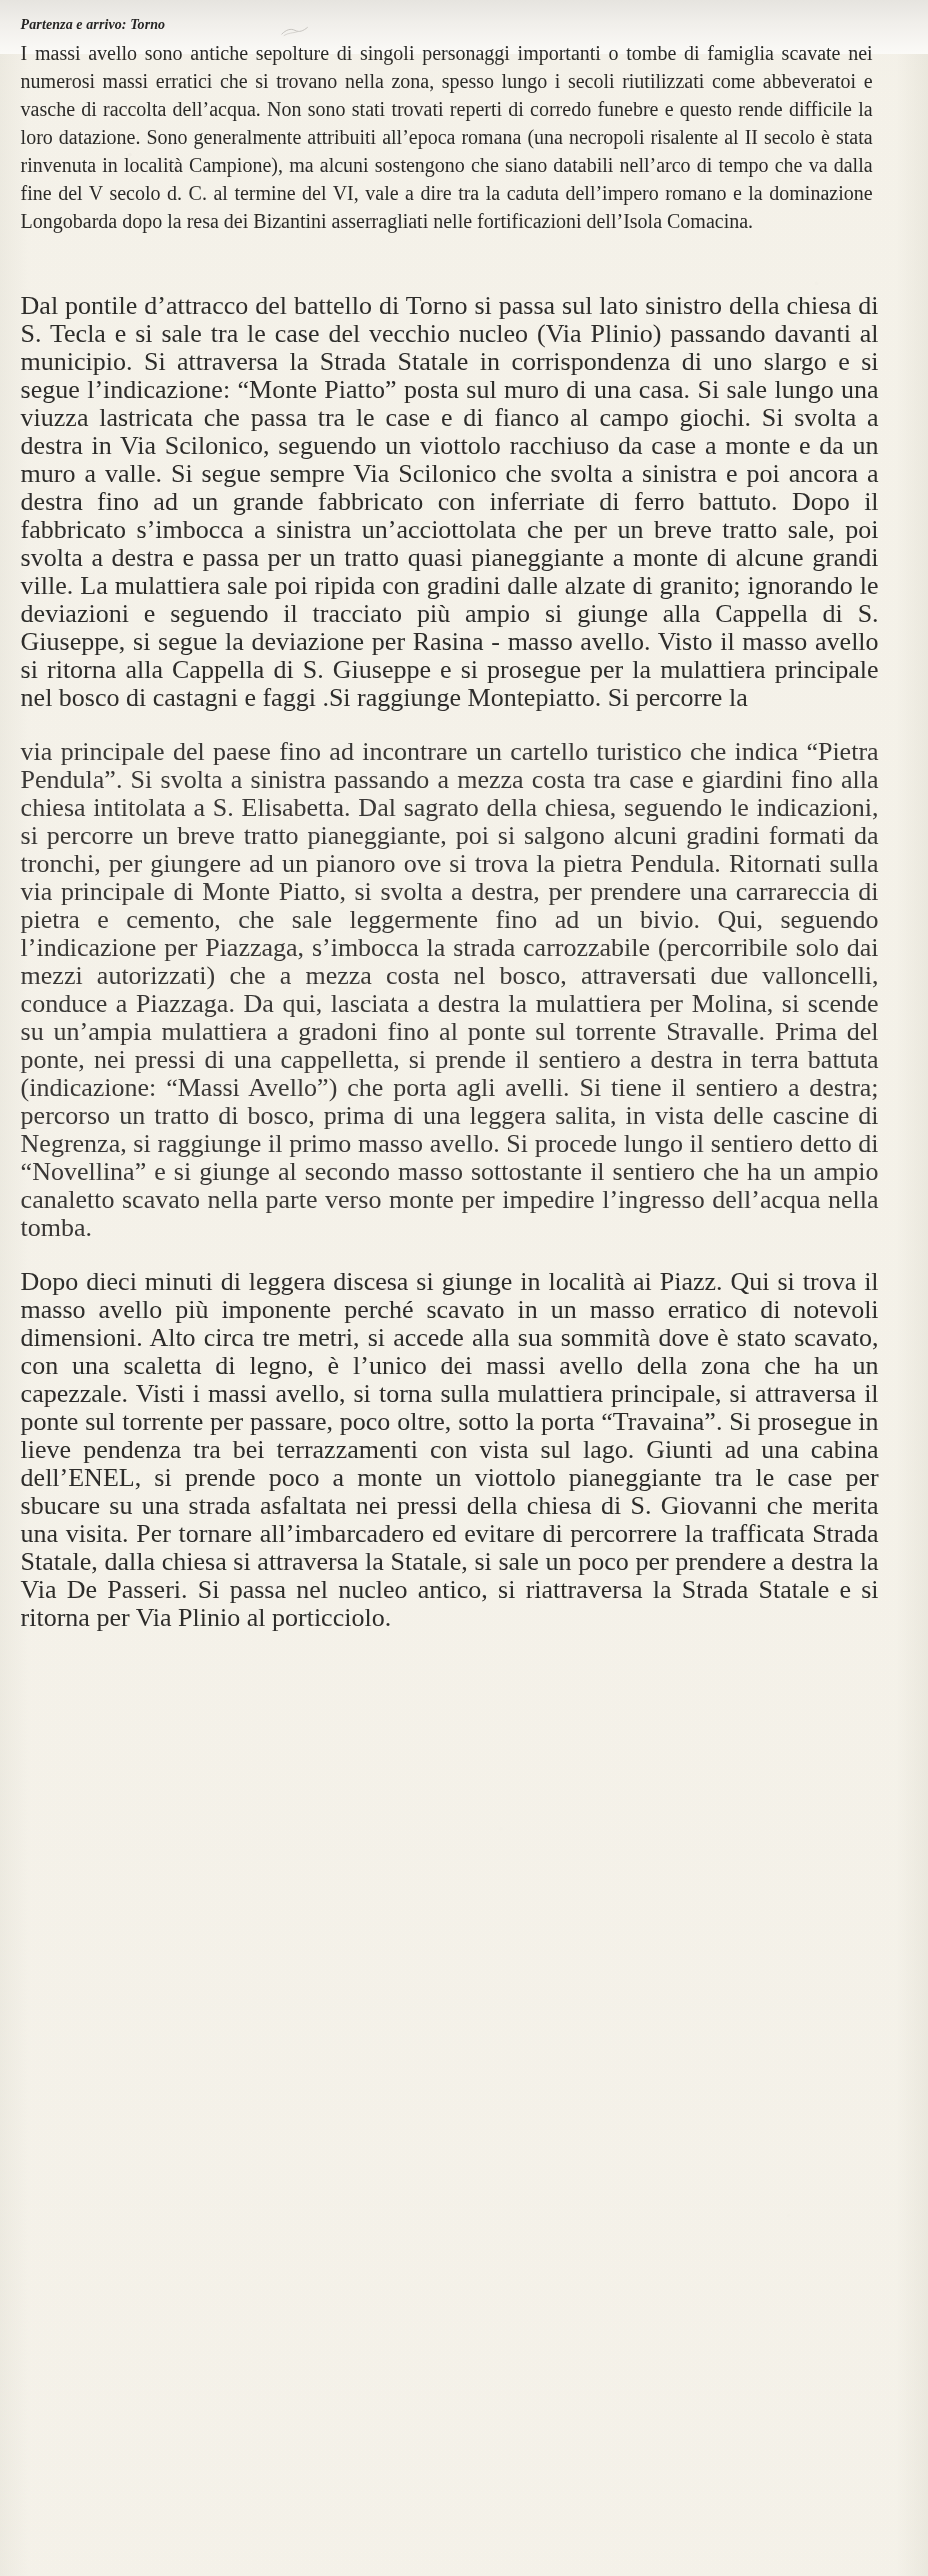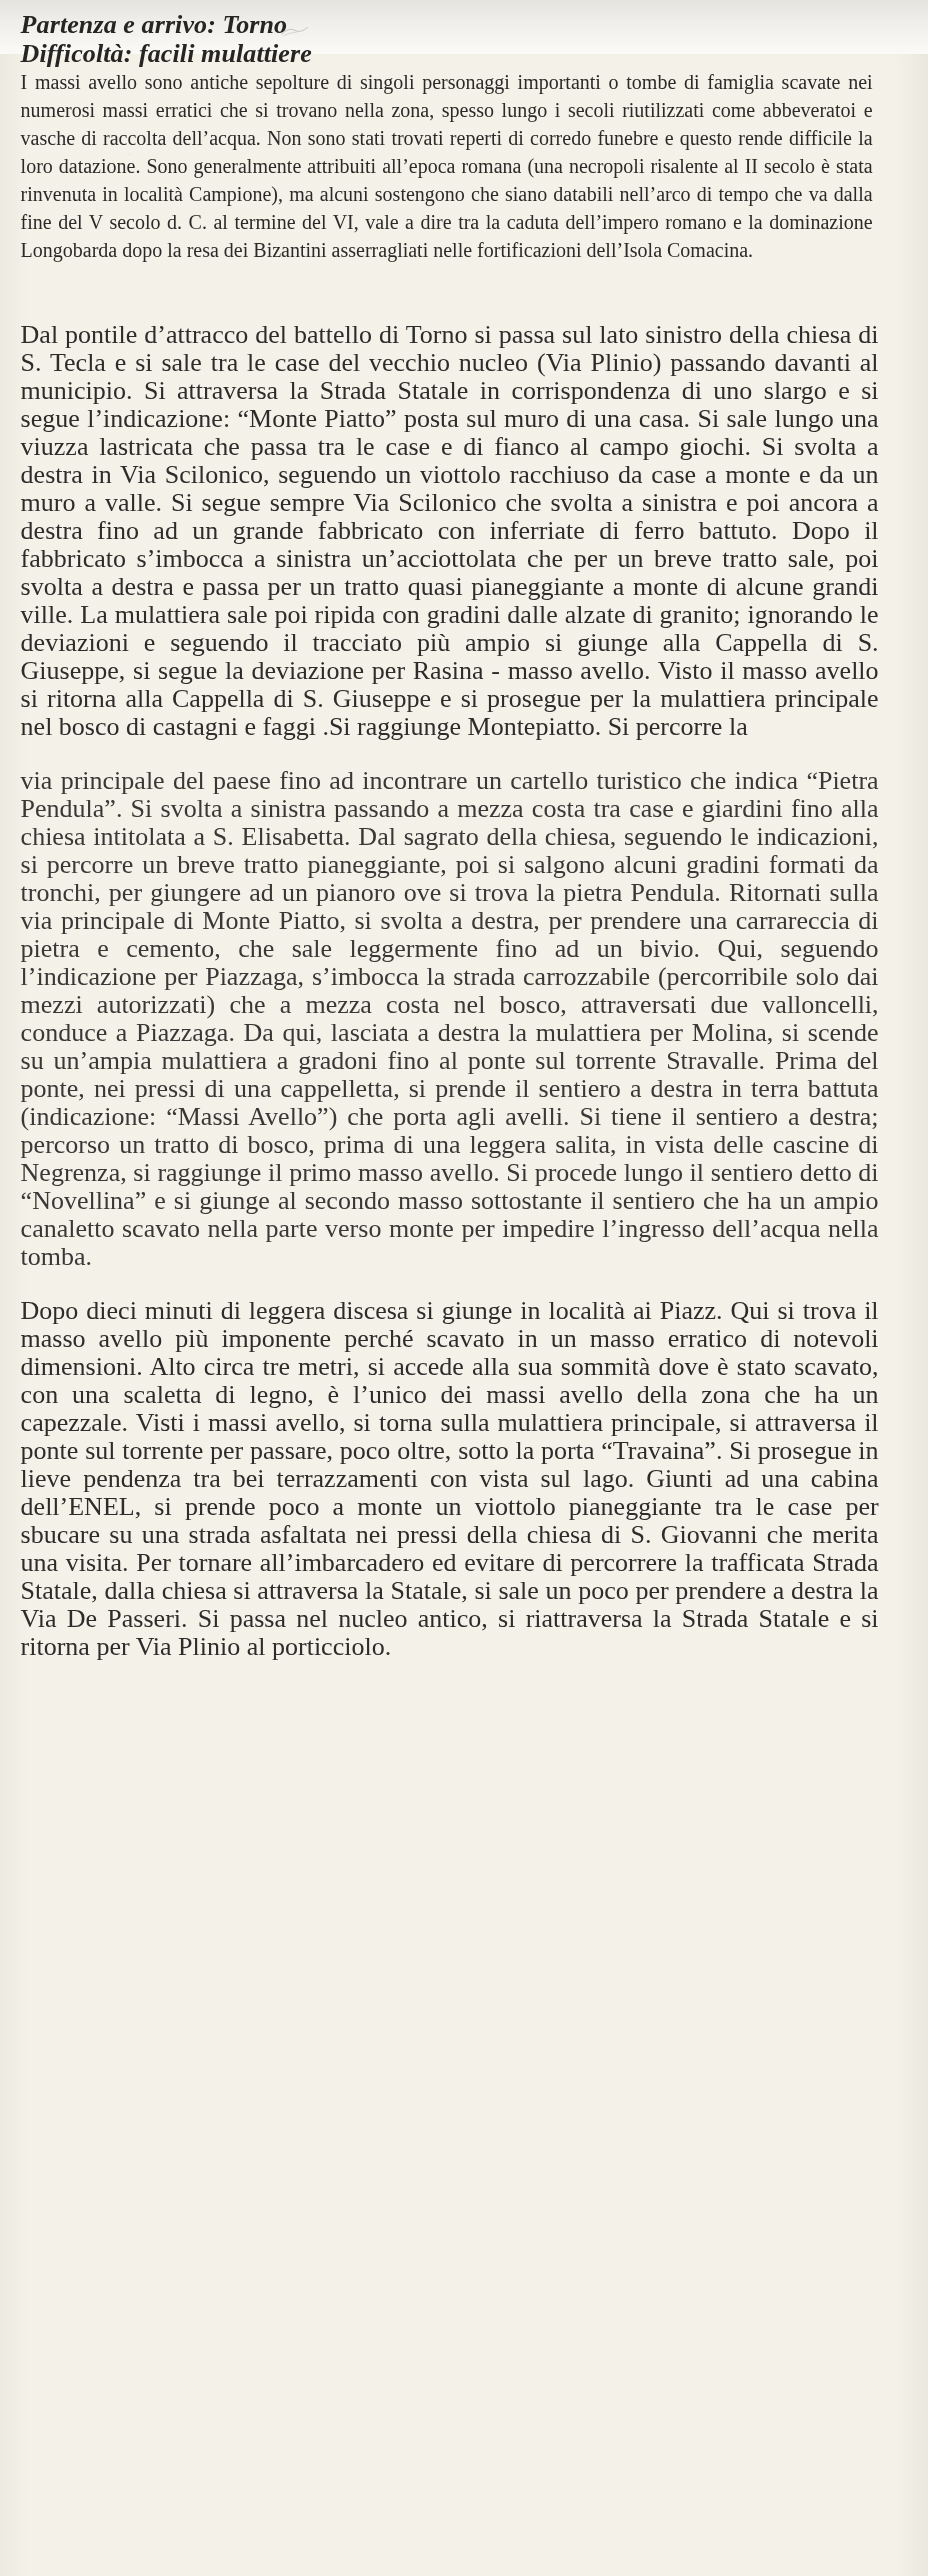--- a/index.html
+++ b/index.html
@@ -71,21 +71,21 @@
 
   
   .head-block {
     margin-top: 10.3px;
     padding-left: 0;
   }
   .head-line {
     font-family: "Liberation Serif", "DejaVu Serif", serif;
     font-style: italic;
     font-weight: bold;
-    font-size: 26px;
+    font-size: 14px;
     line-height: 29px;
     color: #262524;
     letter-spacing: 0.1px;
     white-space: pre;
   }
 
   
   .intro {
     font-family: "Liberation Serif", "DejaVu Serif", serif;
     font-size: 20px;
@@ -125,21 +125,20 @@
 
   <svg class="pencil-mark" viewBox="0 0 38 16" aria-hidden="true">
     <path d="M1 11 C7 5, 13 3, 19 6 C25 9, 30 7, 36 2" fill="none" stroke="#8d8a84" stroke-width="1.1" stroke-linecap="round"></path>
     <path d="M4 13 C10 9, 16 10, 22 8" fill="none" stroke="#a09d96" stroke-width=".9" stroke-linecap="round"></path>
   </svg>
 
   <div class="content">
 
     <div class="head-block">
       <div class="head-line">Partenza e arrivo: Torno</div>
-      <div class="head-line">Difficoltà: facili mulattiere</div>
     </div>
 
     <p class="intro">I massi avello sono antiche sepolture di singoli personaggi importanti o tombe di famiglia scavate nei numerosi massi erratici che si trovano nella zona, spesso lungo i secoli riutilizzati come abbeveratoi e vasche di raccolta dell’acqua. Non sono stati trovati reperti di corredo funebre e questo rende difficile la loro datazione. Sono generalmente attribuiti all’epoca romana (una necropoli risalente al II secolo è stata rinvenuta in località Campione), ma alcuni sostengono che siano databili nell’arco di tempo che va dalla fine del V secolo d. C. al termine del VI, vale a dire tra la caduta dell’impero romano e la dominazione Longobarda dopo la resa dei Bizantini asserragliati nelle fortificazioni dell’Isola Comacina.</p>
 
     <p class="body-para p1">Dal pontile d’attracco del battello di Torno si passa sul lato sinistro della chiesa di S. Tecla e si sale tra le case del vecchio nucleo (Via Plinio) passando davanti al municipio. Si attraversa la Strada Statale in corrispondenza di uno slargo e si segue l’indicazione: “Monte Piatto” posta sul muro di una casa. Si sale lungo una viuzza lastricata che passa tra le case e di fianco al campo giochi. Si svolta a destra in Via Scilonico, seguendo un viottolo racchiuso da case a monte e da un muro a valle. Si segue sempre Via Scilonico che svolta a sinistra e poi ancora a destra fino ad un grande fabbricato con inferriate di ferro battuto. Dopo il fabbricato s’imbocca a sinistra un’acciottolata che per un breve tratto sale, poi svolta a destra e passa per un tratto quasi pianeggiante a monte di alcune grandi ville. La mulattiera sale poi ripida con gradini dalle alzate di granito; ignorando le deviazioni e seguendo il tracciato più ampio si giunge alla Cappella di S. Giuseppe, si segue la deviazione per Rasina - masso avello. Visto il masso avello si ritorna alla Cappella di S. Giuseppe e si prosegue per la mulattiera principale nel bosco di castagni e faggi .Si raggiunge Montepiatto. Si percorre la</p>
 
     <p class="body-para p2 ink-light">via principale del paese fino ad incontrare un cartello turistico che indica “Pietra Pendula”. Si svolta a sinistra passando a mezza costa tra case e giardini fino alla chiesa intitolata a S. Elisabetta. Dal sagrato della chiesa, seguendo le indicazioni, si percorre un breve tratto pianeggiante, poi si salgono alcuni gradini formati da tronchi, per giungere ad un pianoro ove si trova la pietra Pendula. Ritornati sulla via principale di Monte Piatto, si svolta a destra, per prendere una carrareccia di pietra e cemento, che sale leggermente fino ad un bivio. Qui, seguendo l’indicazione per Piazzaga, s’imbocca la strada carrozzabile (percorribile solo dai mezzi autorizzati) che a mezza costa nel bosco, attraversati due valloncelli, conduce a Piazzaga. Da qui, lasciata a destra la mulattiera per Molina, si scende su un’ampia mulattiera a gradoni fino al ponte sul torrente Stravalle. Prima del ponte, nei pressi di una cappelletta, si prende il sentiero a destra in terra battuta (indicazione: “Massi Avello”) che porta agli avelli. Si tiene il sentiero a destra; percorso un tratto di bosco, prima di una leggera salita, in vista delle cascine di Negrenza, si raggiunge il primo masso avello. Si procede lungo il sentiero detto di “Novellina” e si giunge al secondo masso sottostante il sentiero che ha un ampio canaletto scavato nella parte verso monte per impedire l’ingresso dell’acqua nella tomba.</p>
 
     <p class="body-para p3">Dopo dieci minuti di leggera discesa si giunge in località ai Piazz. Qui si trova il masso avello più imponente perché scavato in un masso erratico di notevoli dimensioni. Alto circa tre metri, si accede alla sua sommità dove è stato scavato, con una scaletta di legno, è l’unico dei massi avello della zona che ha un capezzale. Visti i massi avello, si torna sulla mulattiera principale, si attraversa il ponte sul torrente per passare, poco oltre, sotto la porta “Travaina”. Si prosegue in lieve pendenza tra bei terrazzamenti con vista sul lago. Giunti ad una cabina dell’ENEL, si prende poco a monte un viottolo pianeggiante tra le case per sbucare su una strada asfaltata nei pressi della chiesa di S. Giovanni che merita una visita. Per tornare all’imbarcadero ed evitare di percorrere la trafficata Strada Statale, dalla chiesa si attraversa la Statale, si sale un poco per prendere a destra la Via De Passeri. Si passa nel nucleo antico, si riattraversa la Strada Statale e si ritorna per Via Plinio al porticciolo.</p>
 

